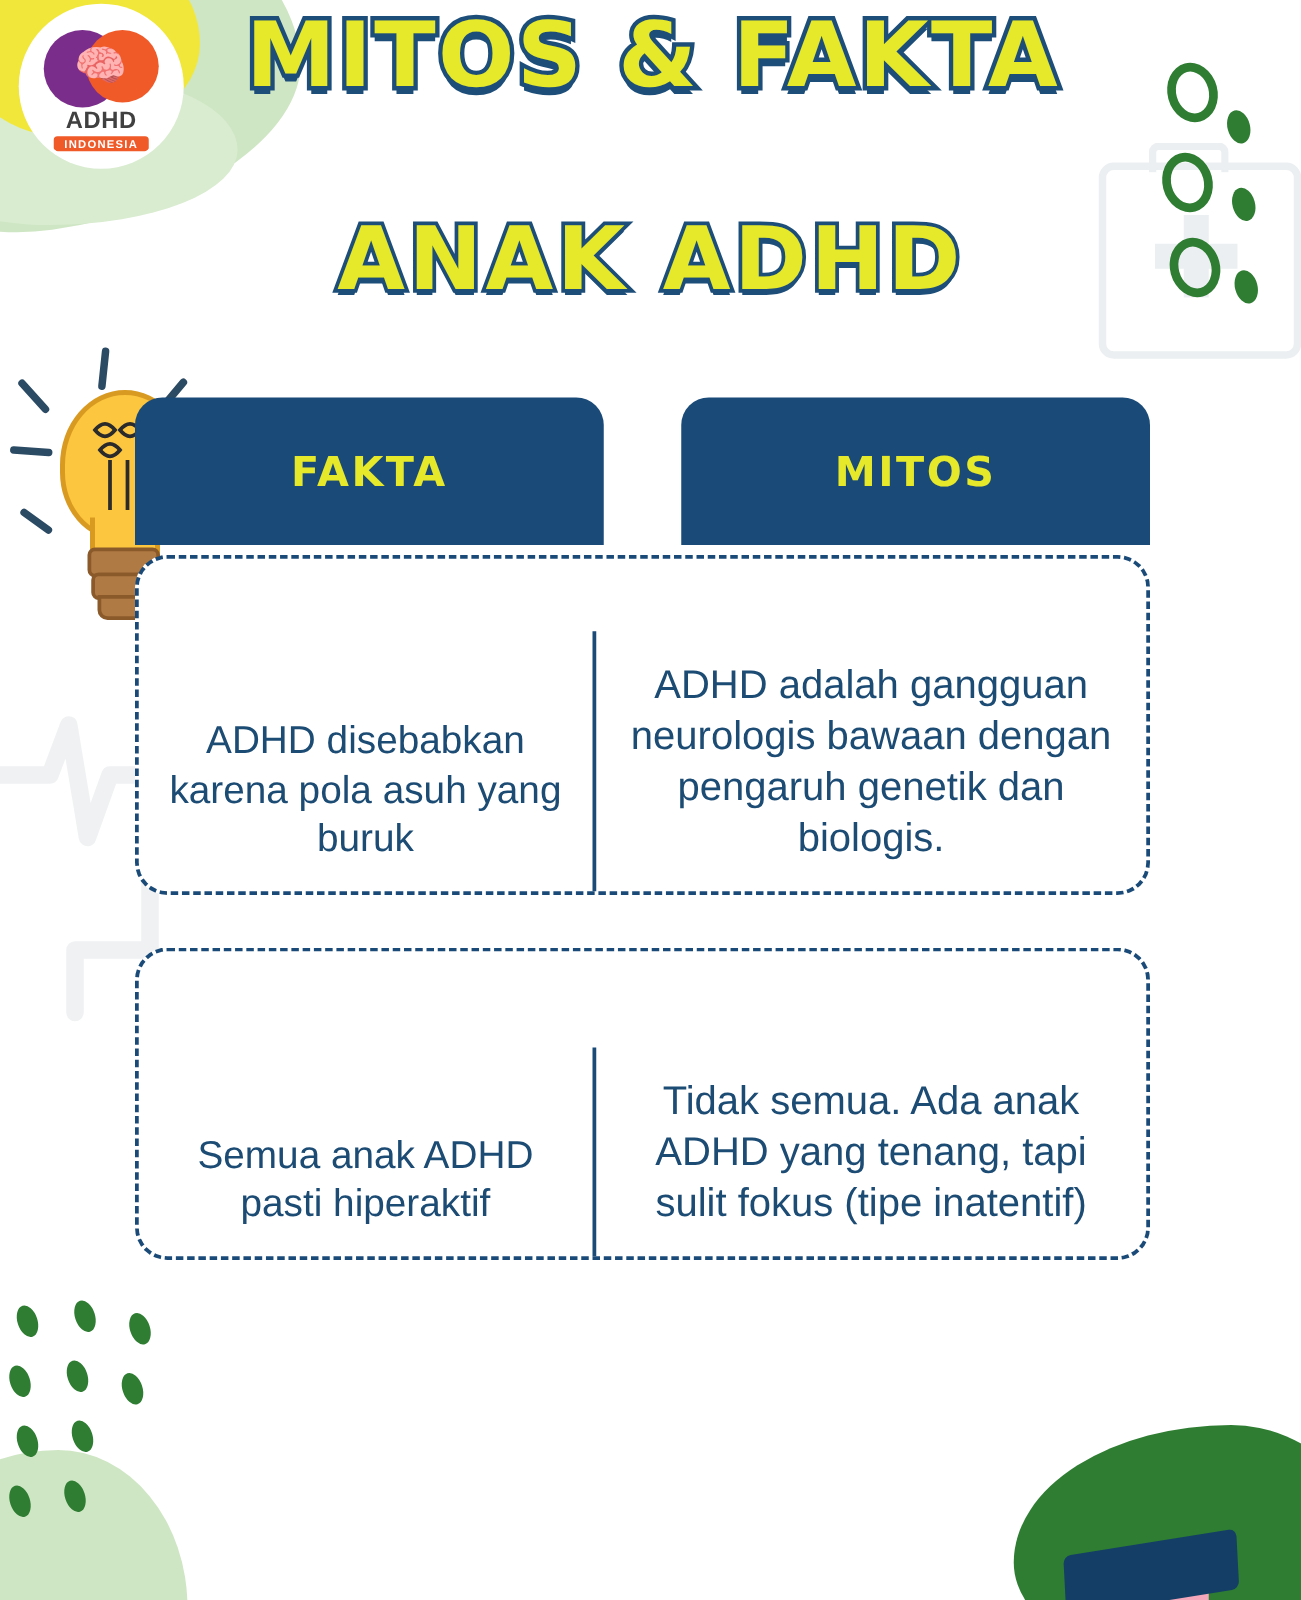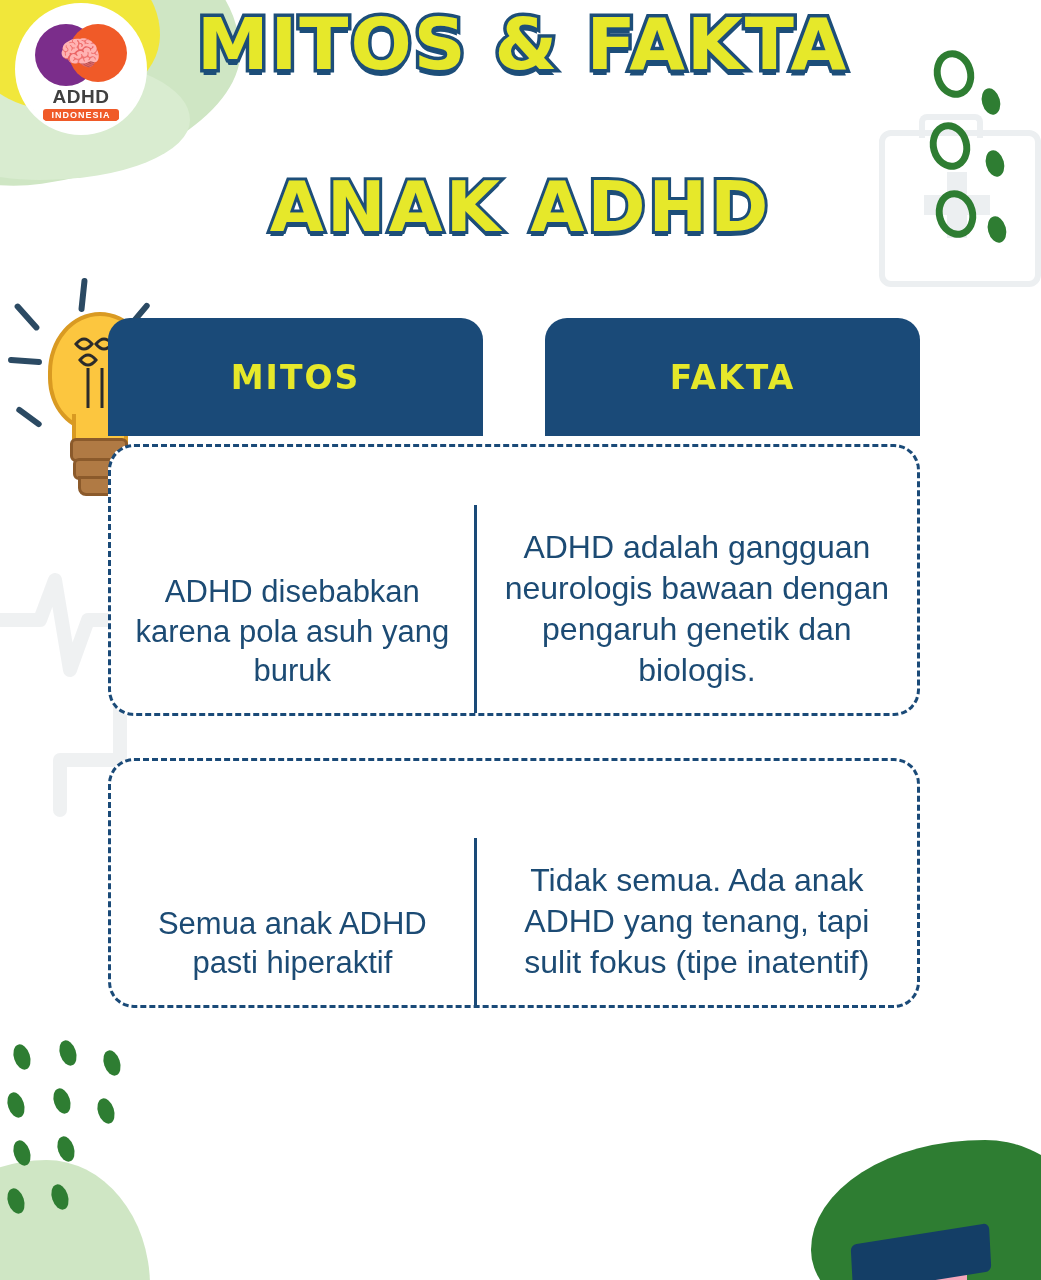--- a/index.html
+++ b/index.html
@@ -482,22 +482,22 @@
   <svg style="position:absolute;left:44px;top:48px;" width="70" height="80" viewBox="0 0 70 80">
     <path d="M14 14 q8 -10 16 0 q-8 10 -16 0z" fill="none" stroke="#2b2b2b" stroke-width="3"></path>
     <path d="M34 14 q8 -10 16 0 q-8 10 -16 0z" fill="none" stroke="#2b2b2b" stroke-width="3"></path>
     <path d="M18 30 q8 -10 16 0 q-8 10 -16 0z" fill="none" stroke="#2b2b2b" stroke-width="3"></path>
     <path d="M26 38 L26 78" stroke="#2b2b2b" stroke-width="3" fill="none"></path>
     <path d="M40 38 L40 78" stroke="#2b2b2b" stroke-width="3" fill="none"></path>
   </svg>
 </div>
 
 <div class="headers">
+  <div class="header-pill">FAKTA</div>
   <div class="header-pill">MITOS</div>
-  <div class="header-pill">FAKTA</div>
 </div>
 
 <div class="rows">
 
   <div class="row row-1">
     <div class="cell cell-mitos">ADHD disebabkan karena pola asuh yang buruk</div>
     <div class="cell cell-fakta">ADHD adalah gangguan neurologis bawaan dengan pengaruh genetik dan biologis.</div>
   </div>
 
 

